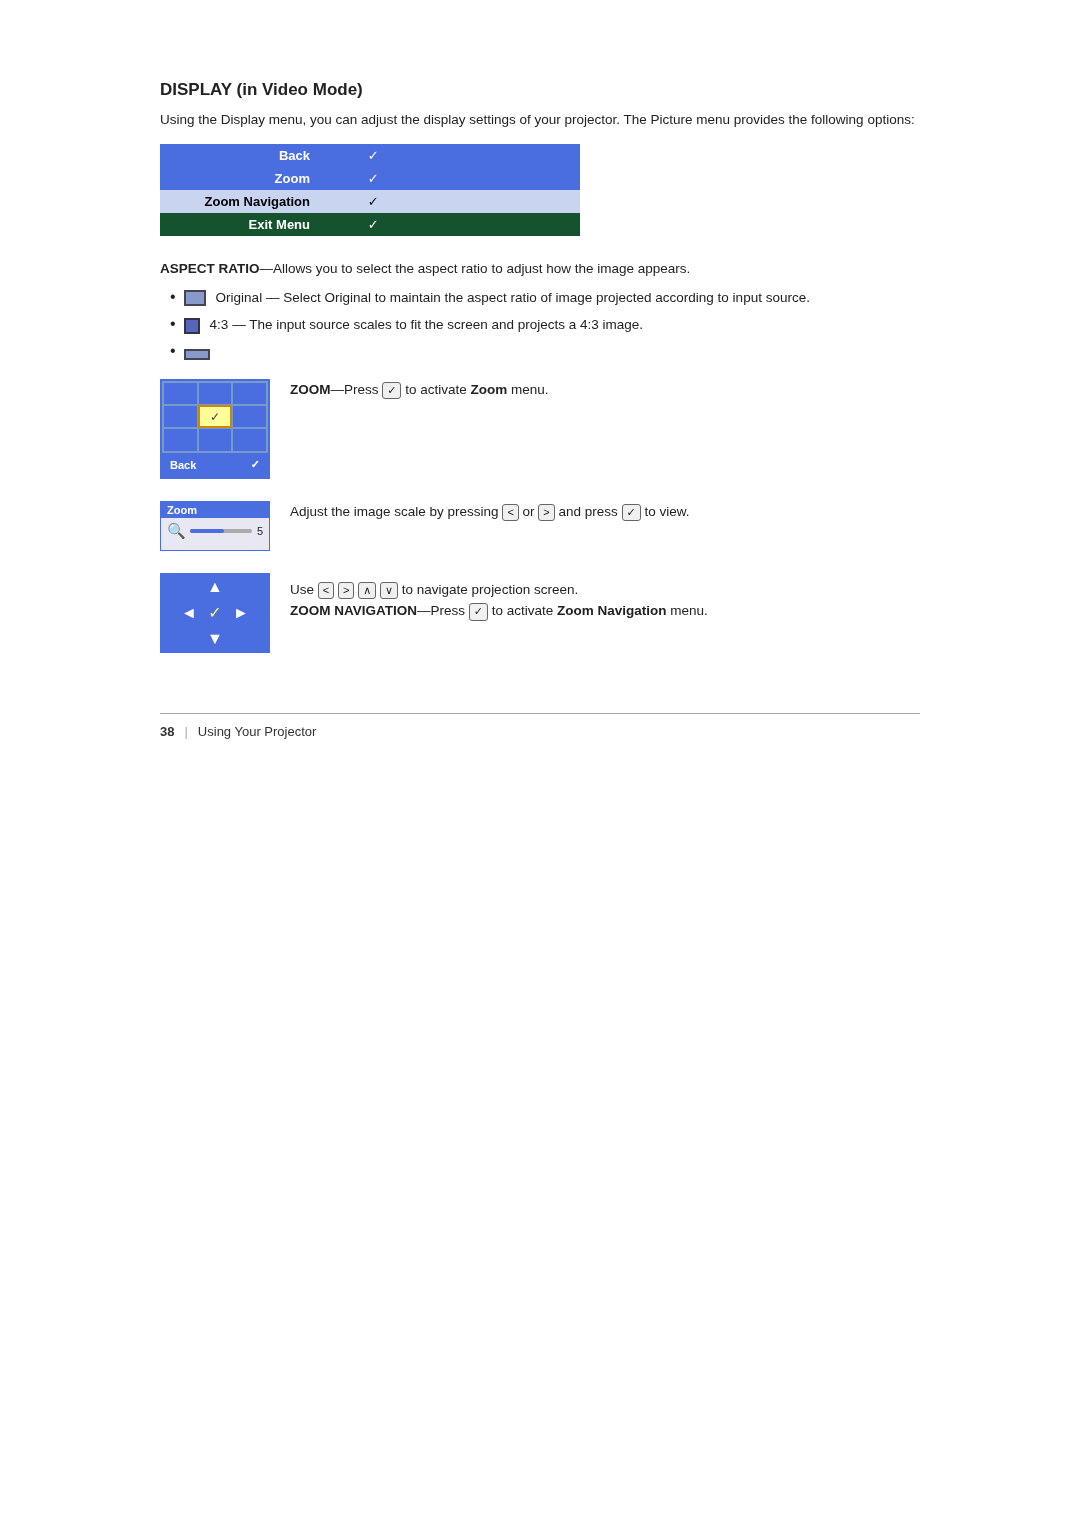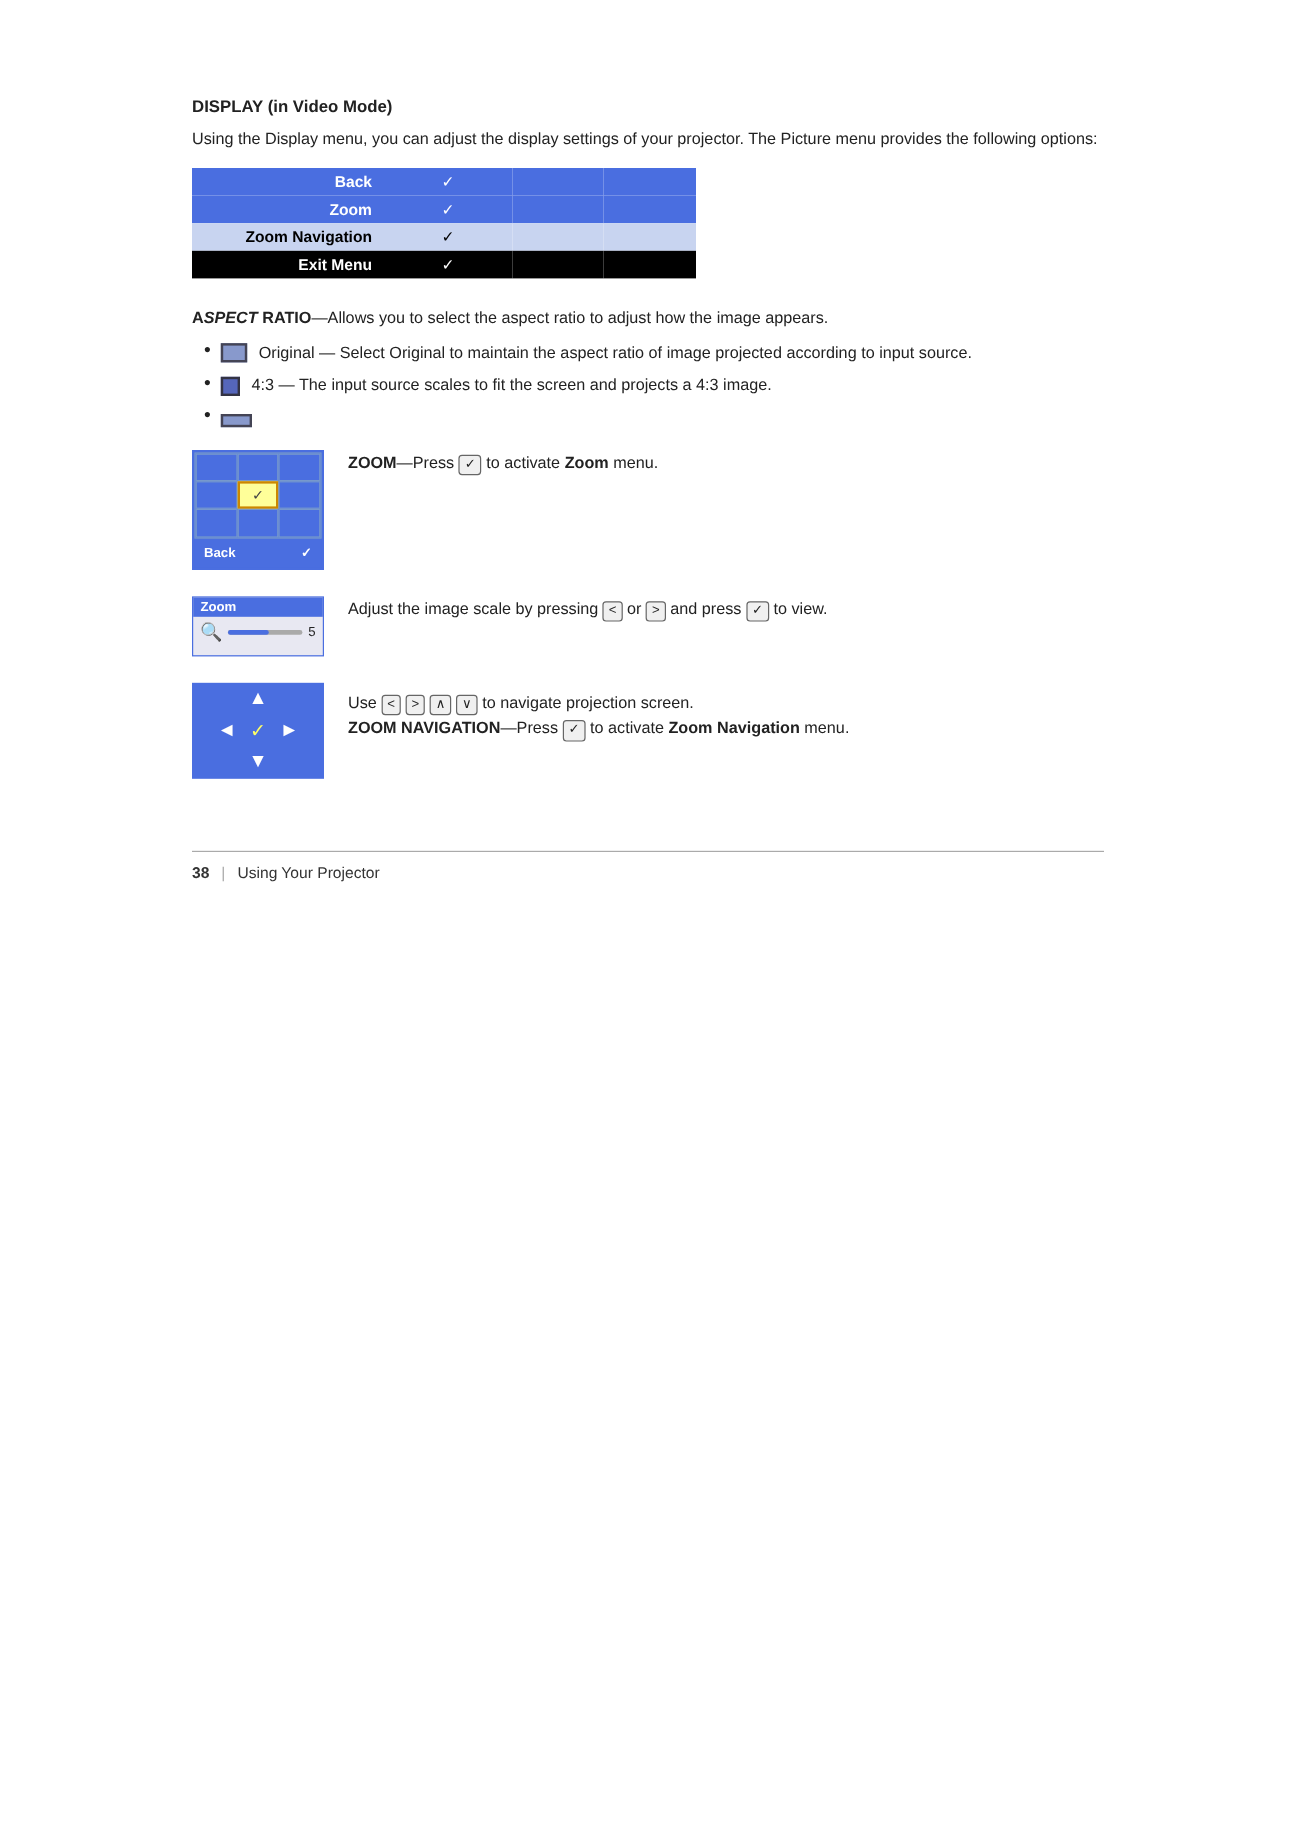--- a/index.html
+++ b/index.html
@@ -7,21 +7,21 @@
       font-family: Arial, sans-serif;
       font-size: 14px;
       background: #ffffff;
       color: #222;
       width: 1080px;
       min-height: 1528px;
       padding: 80px 160px 80px 160px;
     }
 
     h2 {
-      font-size: 14px;
+      font-size: 17px;
       font-weight: bold;
       margin-bottom: 10px;
     }
 
     p.intro {
       font-size: 13.5px;
       margin-bottom: 14px;
       line-height: 1.5;
     }
 
@@ -221,32 +221,32 @@
         <td><span style="color:white;">✓</span></td>
         <td></td>
         <td></td>
       </tr>
       <tr style="background:#c8d4f0; color:#000;">
         <td style="text-align:right; font-weight:bold; padding-right:10px;">Zoom Navigation</td>
         <td><span style="color:#000;">✓</span></td>
         <td></td>
         <td></td>
       </tr>
-      <tr style="background:#000000; color:white;">
+      <tr style="background:#14532d; color:white;">
         <td style="text-align:right; font-weight:bold; padding-right:10px;">Exit Menu</td>
         <td><span style="color:white;">✓</span></td>
         <td></td>
         <td></td>
       </tr>
     </tbody>
   </table>
 
   <div class="desc-block">
     <p>
-      <span class="section-title"><span style="font-variant:small-caps; font-weight:bold;">A</span><span style="font-variant:small-caps; font-weight:bold;font-style:italic;">SPECT </span><span style="font-variant:small-caps; font-weight:bold;">R</span><span style="font-variant:small-caps; font-weight:bold;">ATIO</span></span><span>—Allows you to select the aspect ratio to adjust how the image appears.</span>
+      <span class="section-title"><span style="font-variant:small-caps; font-weight:bold;">A</span><span style="font-variant:small-caps; font-weight:bold;">SPECT </span><span style="font-variant:small-caps; font-weight:bold;">R</span><span style="font-variant:small-caps; font-weight:bold;">ATIO</span></span><span>—Allows you to select the aspect ratio to adjust how the image appears.</span>
     </p>
     <ul class="bullet-list">
       <li>
         <span class="bullet-dot">•</span>
         <span class="bullet-icon">
           <span style="display:inline-block;width:22px;height:16px;background:#8899cc;border:2px solid #445;vertical-align:middle;"></span>
         </span>
         <span>Original — Select Original to maintain the aspect ratio of image projected according to input source.</span>
       </li>
       <li>

